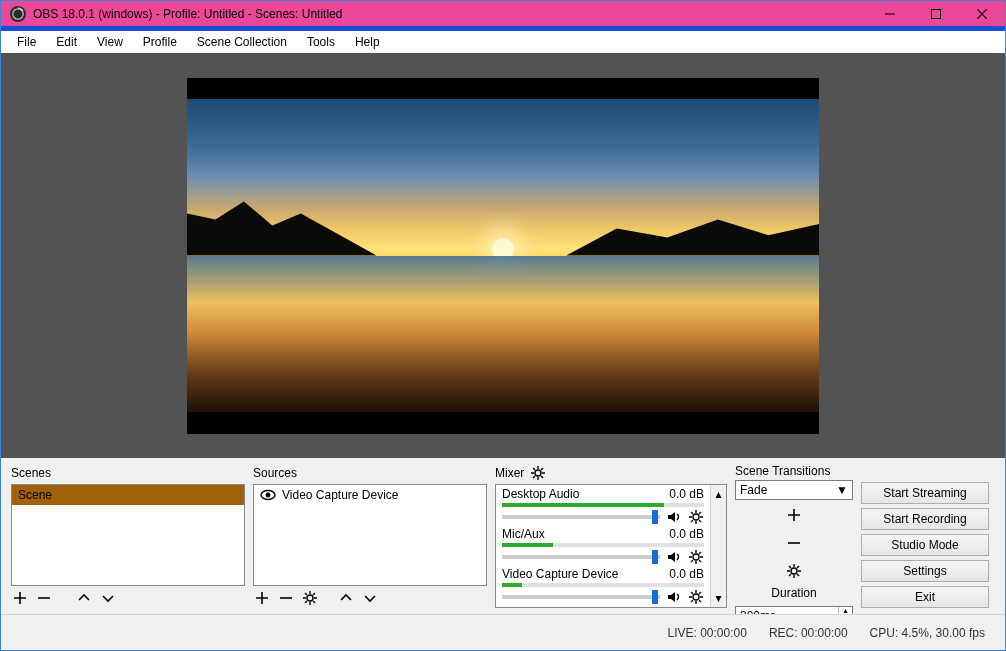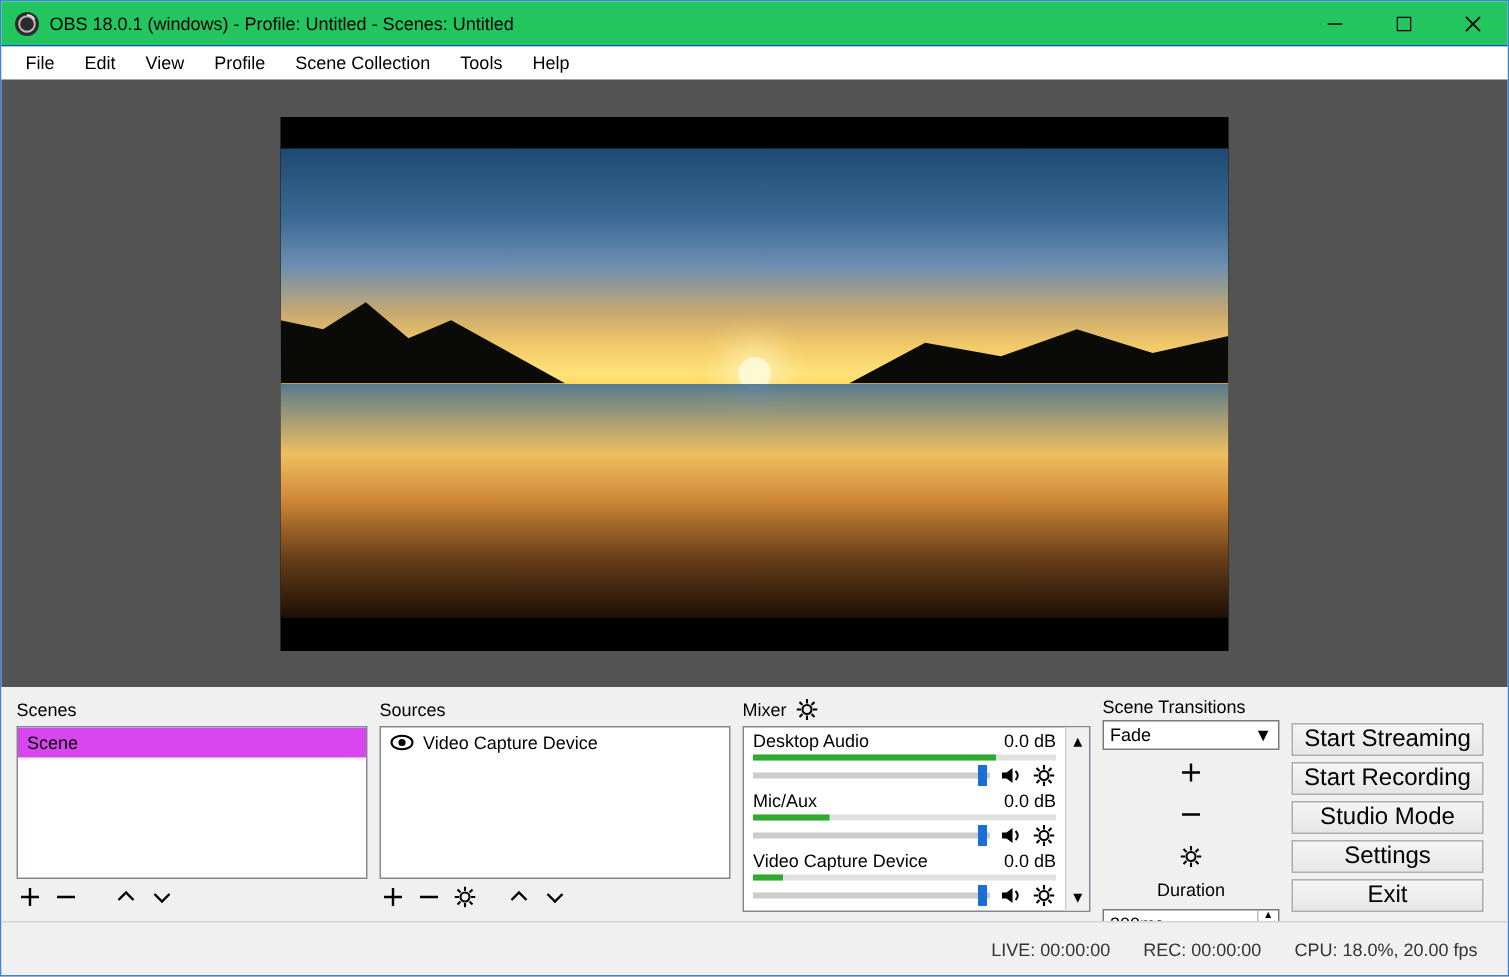--- a/index.html
+++ b/index.html
@@ -1,39 +1,39 @@
 <!DOCTYPE html>
 <html><head>
 <meta charset="utf-8">
 <style>
   * { box-sizing: border-box; margin: 0; padding: 0; font-family: "Segoe UI", Tahoma, sans-serif; font-size: 12px; }
   body { background: #fff; }
   .window { width: 1006px; height: 651px; border: 1px solid #3a84d6; display: flex; flex-direction: column; background: #fff; }
-  .titlebar { height: 30px; display: flex; align-items: center; background: #22c55e; border-bottom: 1px solid #1d4ed8; }
+  .titlebar { height: 30px; display: flex; align-items: center; background: #ec4899; border-bottom: 5px solid #1d4ed8; }
   .titlebar .icon { width: 18px; height: 18px; margin: 0 6px 0 8px; }
   .titlebar .title { flex: 1; font-size: 12px; color: #000; }
   .win-controls { display: flex; }
   .win-btn { width: 46px; height: 30px; display: flex; align-items: center; justify-content: center; cursor: pointer; }
   .menubar { height: 22px; display: flex; align-items: center; padding: 0 8px; gap: 4px; background: #fff; }
   .menubar span { padding: 2px 8px; cursor: pointer; }
   .preview-area { flex: 1; background: #535353; display: flex; align-items: center; justify-content: center; }
   .preview-canvas { width: 632px; height: 356px; background: #000; display: flex; align-items: center; justify-content: center; position: relative; overflow:hidden; }
   .sunset { width: 100%; height: 88%; background: linear-gradient(to bottom, #1e4a72 0%, #3a6a96 15%, #6d8fb0 25%, #c8a870 35%, #f2c968 42%, #ffe27a 48%, #ffd24d 52%, #f2a83e 58%, #c97628 68%, #6b4218 80%, #2a1a0c 100%); position:relative;}
   .sun { position:absolute; top:48%; left:50%; width:22px; height:22px; margin-left:-11px; margin-top:-11px; background: #fff8d0; border-radius:50%; box-shadow: 0 0 20px 10px rgba(255,240,180,0.8);}
   .silh { position:absolute; bottom:50%; left:0; right:0; height:30px; }
   .silh::before, .silh::after { content:""; position:absolute; bottom:0; background:#0a0a08;}
   .silh::before { left:0; width:30%; height:60px; clip-path: polygon(0 100%, 0 30%, 15% 40%, 30% 10%, 45% 50%, 60% 30%, 100% 100%);}
   .silh::after { right:0; width:40%; height:45px; clip-path: polygon(0 100%, 20% 40%, 40% 60%, 60% 20%, 80% 55%, 100% 30%, 100% 100%);}
   .reflect { position:absolute; bottom:0; left:0; right:0; height:50%; background: linear-gradient(to top, #1a0e05 0%, #6b3f1a 25%, #d88f3a 50%, #f2c968 70%, #3a6a96 100%); opacity:0.85;}
   .lower { height: 156px; display: flex; padding: 6px 10px 6px 10px; gap: 8px; background:#f0f0f0;}
   .panel { display: flex; flex-direction: column; }
   .panel-header { height: 18px; font-size: 12px; color:#000; display:flex; align-items:center; gap:6px;}
   .listbox { flex:1; background:#fff; border: 1px solid #828790; margin-top:2px; overflow:hidden;}
   .list-item { padding: 3px 6px; font-size:12px; display:flex; align-items:center; gap:6px;}
-  .list-item.sel { background:#d946ef;}
+  .list-item.sel { background:#a16207;}
   .panel-footer { height: 22px; display:flex; align-items:center; gap:6px; padding-top:2px;}
   .ftr-btn { width:18px; height:18px; display:flex; align-items:center; justify-content:center; cursor:pointer; font-size:14px; color:#222;}
   .scenes { width: 234px; }
   .sources { width: 234px; }
   .mixer { width: 232px; }
   .mixer-body { flex:1; background:#fff; border:1px solid #828790; margin-top:2px; display:flex; }
   .mixer-scroll { flex:1; padding: 2px 6px; overflow:hidden; display:flex; flex-direction:column; gap:2px;}
   .mixer-item .row1 { display:flex; justify-content:space-between; font-size:11px;}
   .meter { height:4px; background:#e0e0e0; position:relative; margin:2px 0;}
   .meter .fill { position:absolute; left:0; top:0; bottom:0; background: linear-gradient(to right, #2eaa2e, #2eaa2e);}
@@ -44,21 +44,21 @@
   .mixer-vscroll { width:16px; background:#f0f0f0; border-left:1px solid #d0d0d0; display:flex; flex-direction:column; justify-content:space-between; align-items:center; padding:2px 0;}
   .transitions { width: 118px; }
   .trans-body { flex:1; padding-top:2px; display:flex; flex-direction:column; gap:6px;}
   .dd { width:100%; height:20px; border:1px solid #7a7a7a; background:#fff; display:flex; align-items:center; justify-content:space-between; padding:0 4px; font-size:12px;}
   .trans-row { display:flex; align-items:center; gap:6px;flex-direction:column;}
   .spin { flex:1; height:20px; border:1px solid #7a7a7a; background:#fff; display:flex; align-items:center; }
   .spin input { border:none; width:100%; padding:0 4px; font-size:12px; outline:none;}
   .spin-btns { width:16px; display:flex; flex-direction:column; border-left:1px solid #bbb;}
   .spin-b { height:9px; font-size:7px; line-height:7px; text-align:center; cursor:pointer; border-bottom:1px solid #bbb;}
   .buttons-col { width: 128px; display:flex; flex-direction:column; gap:4px; padding-top:18px;}
-  .btn { height:22px; border:1px solid #adadad; background: linear-gradient(#f5f5f5,#e6e6e6); display:flex; align-items:center; justify-content:center; font-size:16px; cursor:pointer;}
+  .btn { height:22px; border:1px solid #adadad; background: linear-gradient(#f5f5f5,#e6e6e6); display:flex; align-items:center; justify-content:center; font-size:12px; cursor:pointer;}
   .statusbar { height:36px; border-top:1px solid #d4d4d4; display:flex; align-items:center; justify-content:flex-end; gap:22px; padding-right:20px; font-size:12px; color:#333; background:#f0f0f0;}
   svg { display:block;}
 </style>
 </head>
 <body>
 
 <div class="window">
 
   <div class="titlebar">
     <span class="icon">
@@ -338,16 +338,16 @@
       <div class="btn">Studio Mode</div>
       <div class="btn">Settings</div>
       <div class="btn">Exit</div>
     </div>
 
   </div>
 
   <div class="statusbar">
     <span>LIVE: 00:00:00</span>
     <span>REC: 00:00:00</span>
-    <span>CPU: 18.0%, 20.00 fps</span>
+    <span>CPU: 4.5%, 30.00 fps</span>
   </div>
 
 </div>
 
 </body></html>

